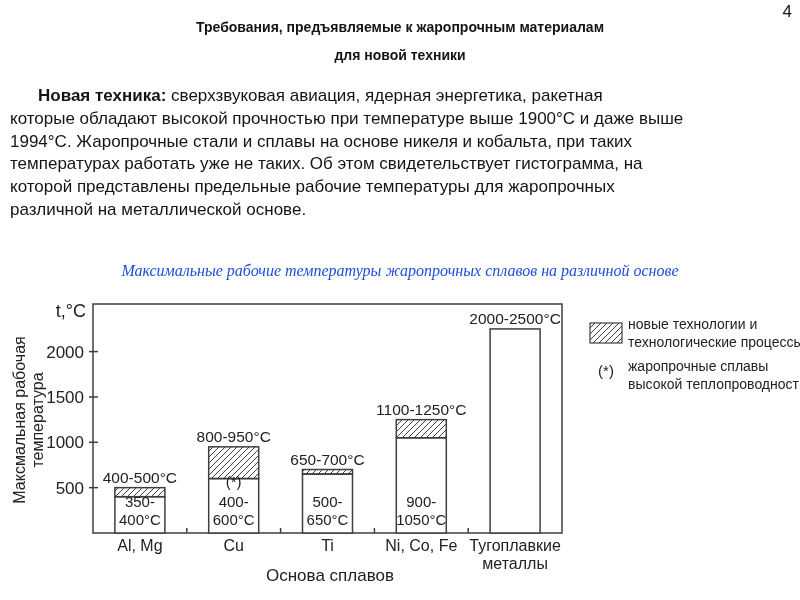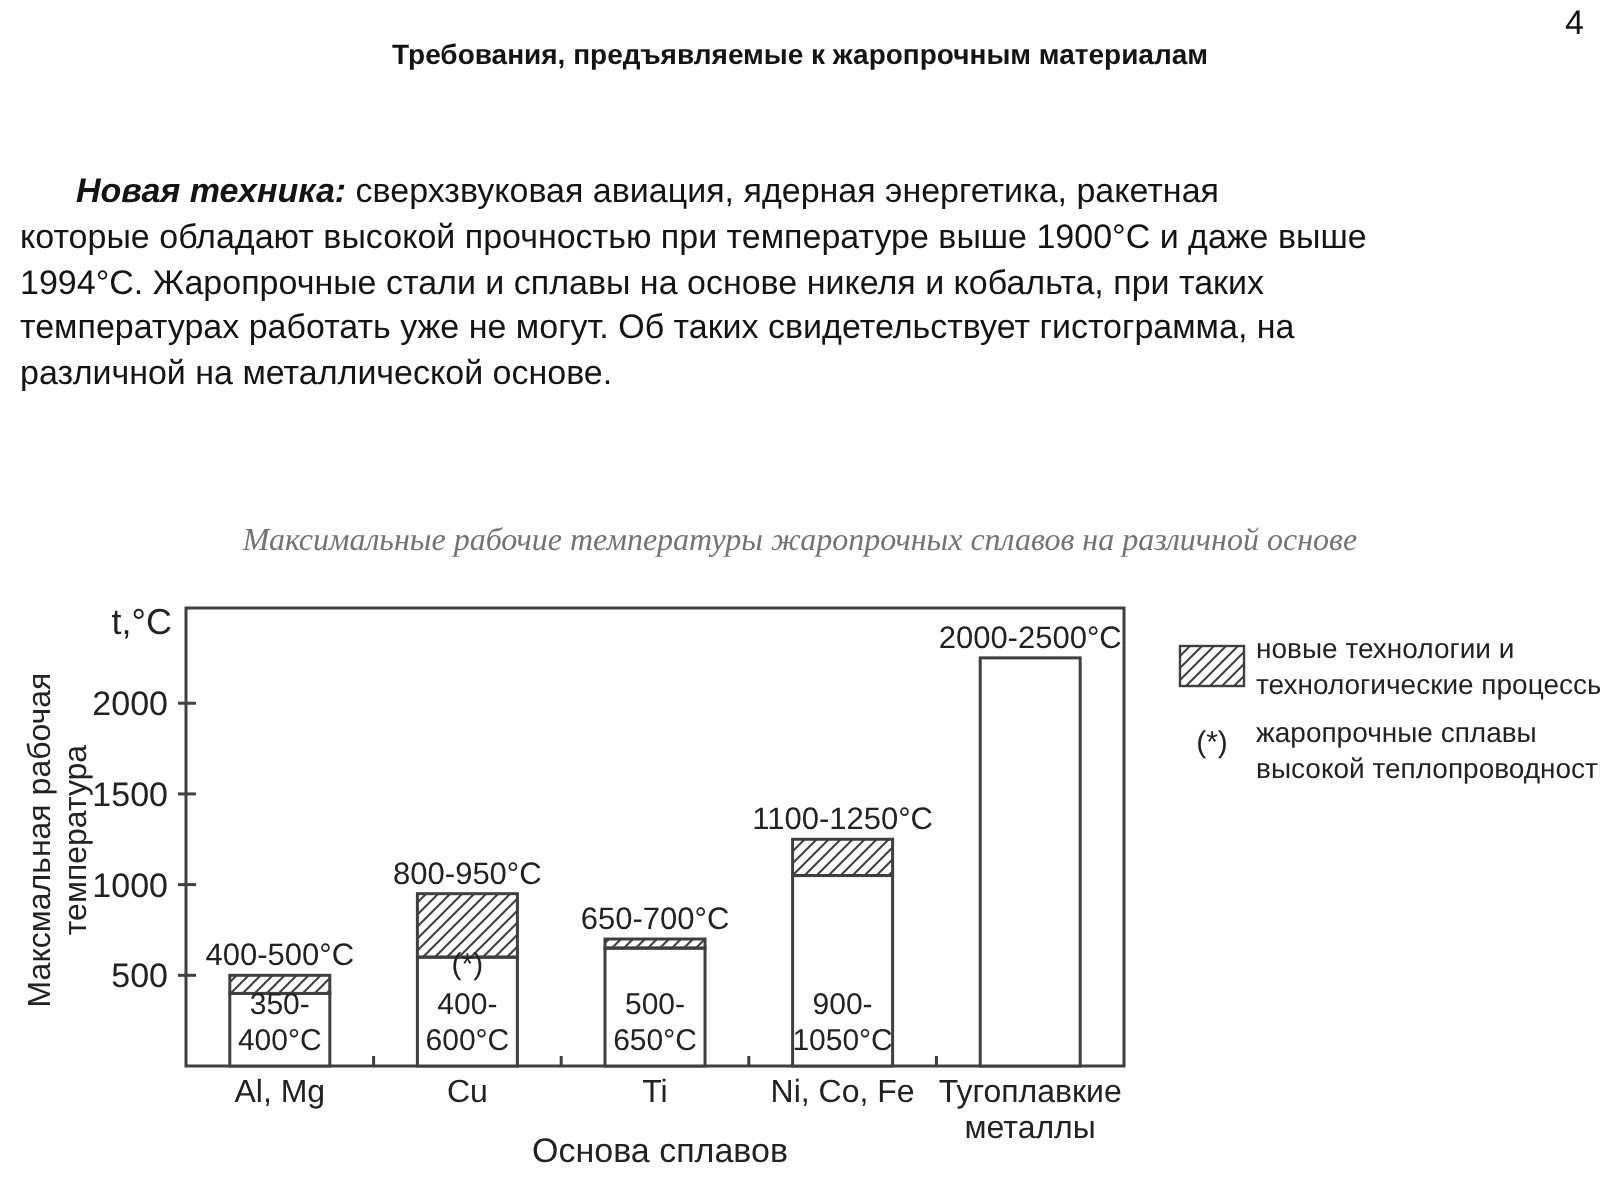--- a/index.html
+++ b/index.html
@@ -7,42 +7,44 @@
     width:800px;height:600px;background:#ffffff;position:relative;overflow:hidden;
     font-family:"Liberation Sans", sans-serif;color:#141414;
   }
   .page-num{position:absolute;top:2px;right:8px;font-size:17px;}
   .title{position:absolute;top:13px;left:0;width:800px;text-align:center;
     font-weight:bold;font-size:14px;line-height:28px;}
   .intro{position:absolute;top:85px;left:10px;width:786px;
     font-size:17px;line-height:22.8px;}
   .intro-line{white-space:pre;}
   .intro-line.first{padding-left:28px;}
-  .lead{font-weight:bold;font-style:italic;}
+  .lead{font-weight:bold;}
   .caption{position:absolute;top:262px;left:0;width:800px;text-align:center;
-    font-family:"Liberation Serif", serif;font-style:italic;font-size:16px;color:#737373;}
+    font-family:"Liberation Serif", serif;font-style:italic;font-size:16px;color:#1d4ed8;}
   svg.chart{position:absolute;top:288px;left:0;}
   svg text{fill:#222;font-family:"Liberation Sans", sans-serif;}
 </style>
 </head>
 <body>
 
 <div>
 
   <div class="page-num">4</div>
 
   <div class="title">
     <div>Требования, предъявляемые к жаропрочным материалам</div>
+    <div>для новой техники</div>
   </div>
 
   <div class="intro">
     <div class="intro-line first"><span class="lead">Новая техника:</span><span> сверхзвуковая авиация, ядерная энергетика, ракетная</span></div>
     <div class="intro-line">которые обладают высокой прочностью при температуре выше 1900°С и даже выше</div>
     <div class="intro-line">1994°С. Жаропрочные стали и сплавы на основе никеля и кобальта, при таких</div>
-    <div class="intro-line">температурах работать уже не могут. Об таких свидетельствует гистограмма, на</div>
+    <div class="intro-line">температурах работать уже не таких. Об этом свидетельствует гистограмма, на</div>
+    <div class="intro-line">которой представлены предельные рабочие температуры для жаропрочных</div>
     <div class="intro-line">различной на металлической основе.</div>
   </div>
 
   <div class="caption">Максимальные рабочие температуры жаропрочных сплавов на различной основе</div>
 
   <svg id="chart-svg" class="chart" width="800" height="312" viewBox="0 0 800 312">
     <defs>
       <pattern id="hatch" width="6" height="6" patternUnits="userSpaceOnUse">
         <path d="M0 6 L6 0 M-1 1 L1 -1 M5 7 L7 5" stroke="#3f3f3f" stroke-width="1" fill="none"></path>
       </pattern>

